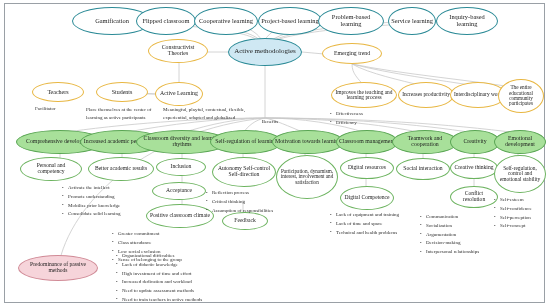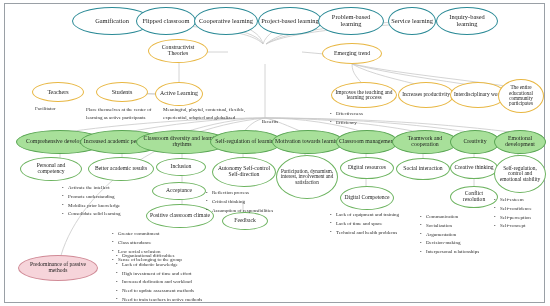--- a/index.html
+++ b/index.html
@@ -98,20 +98,23 @@
   <div class="node teal" style="left:318px;top:7px;width:66px;height:28px;font-size:6.4px;">
       <span>Problem-based learning</span>
     </div>
   <div class="node teal" style="left:388px;top:7px;width:48px;height:28px;font-size:6.4px;">
       <span>Service learning</span>
     </div>
   <div class="node teal" style="left:436px;top:7px;width:62px;height:28px;font-size:6.4px;">
       <span>Inquiry-based learning</span>
     </div>
 
+  <div class="node center" style="left:228px;top:38px;width:74px;height:28px;font-size:7px;">
+      <span>Active methodologies</span>
+    </div>
 
   <div class="node yellow" style="left:148px;top:39px;width:60px;height:24px;font-size:5.8px;">
       <span>Constructivist Theories</span>
     </div>
   <div class="node yellow" style="left:155px;top:82px;width:48px;height:24px;font-size:5.8px;">
       <span>Active Learning</span>
     </div>
   <div class="node yellow" style="left:32px;top:82px;width:52px;height:20px;font-size:6px;">
       <span>Teachers</span>
     </div>

